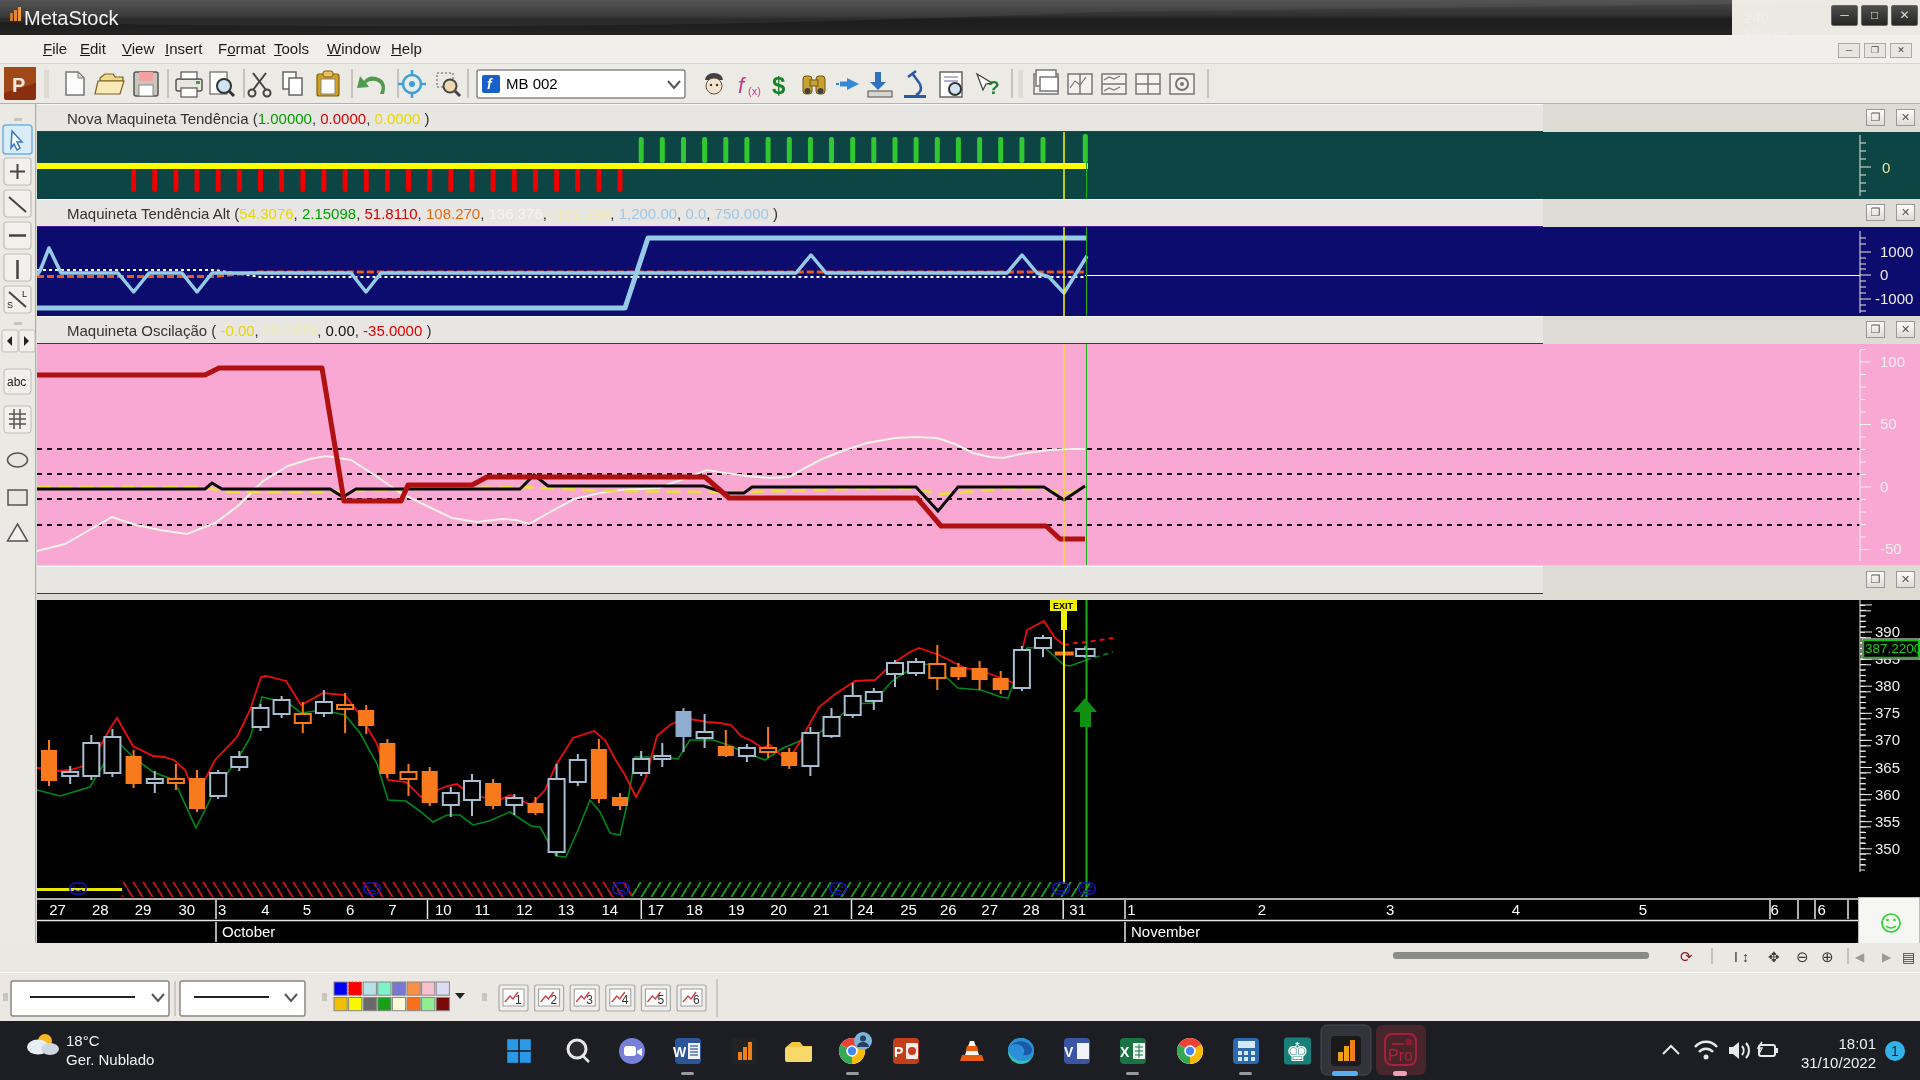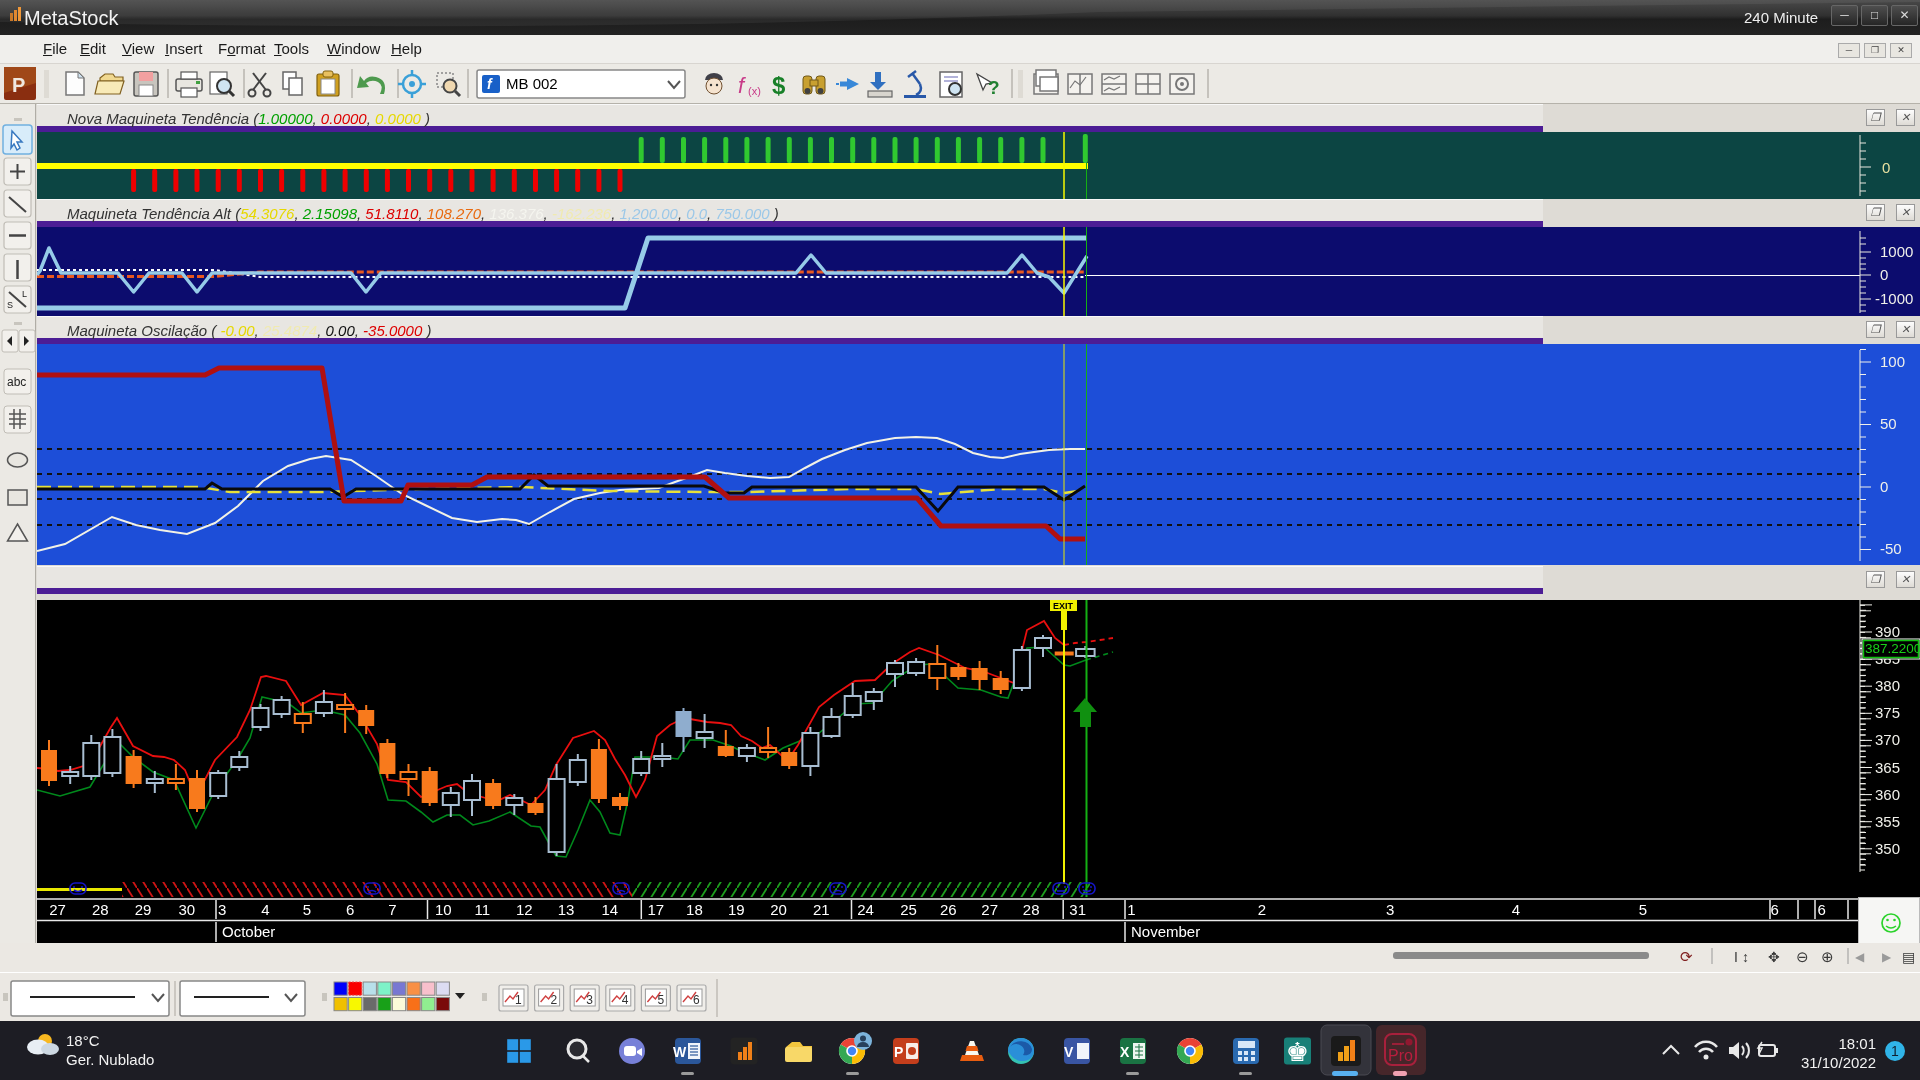--- a/index.html
+++ b/index.html
@@ -1,29 +1,29 @@
 <!DOCTYPE html>
 <html><head>
 <meta charset="utf-8">
 <style>
 *{margin:0;padding:0;box-sizing:border-box;}
 html,body{width:1920px;height:1080px;overflow:hidden;background:#ece9e2;font-family:"Liberation Sans",sans-serif;}
 .abs{position:absolute;}
-#titlebar{left:0;top:0;width:1920px;height:35px;background:linear-gradient(180deg,#4a4a4a 0%,#303030 45%,#1d1d1d 55%,#232323 100%);}
+#titlebar{left:0;top:0;width:1732px;height:35px;background:linear-gradient(180deg,#4a4a4a 0%,#303030 45%,#1d1d1d 55%,#232323 100%);}
 #titlebar .logo{left:10px;top:7px;color:#f2f2f2;font-size:20px;}
 #titlebar .ctitle{left:722px;top:10px;color:#ffffff;font-size:14px;}
 #titlebar .interval{left:1744px;top:9px;color:#eee;font-size:15px;}
 .winbtn{top:5px;width:27px;height:21px;background:linear-gradient(180deg,#4e4e4e,#262626);border:1px solid #666;border-radius:2px;color:#ddd;font-size:12px;text-align:center;line-height:19px;}
 #menubar{left:0;top:35px;width:1920px;height:29px;background:#f0efec;border-bottom:1px solid #d8d5d0;color:#1a1a1a;font-size:15px;}
 #menubar span{position:absolute;top:5px;margin-left:34px;}
 #toolbar{left:0;top:64px;width:1920px;height:40px;background:#eceae5;border-bottom:1px solid #b5b2aa;}
 .mdibtn{top:8px;width:22px;height:15px;background:#e8e6e0;border:1px solid #aaa;color:#444;font-size:9px;text-align:center;line-height:13px;}
 #workspace{left:0;top:104px;width:1920px;height:868px;background:#dedbd5;}
 #palette{left:0;top:0px;width:36px;height:868px;background:#ebe9e4;border-right:1px solid #b0ada6;}
-.phead{left:37px;width:1506px;height:28px;background:#e8e6e2;border-top:1px solid #f8f8f8;border-bottom:6px solid #4c1d95;font-size:15px;color:#333;font-style:italic;}
+.phead{left:37px;width:1506px;height:28px;background:#e8e6e2;border-top:1px solid #f8f8f8;border-bottom:1px solid #4c1d95;font-size:15px;color:#333;}
 .phead .t{position:absolute;left:30px;top:5px;white-space:pre;}
 .pbtn{top:4px;width:19px;height:17px;background:linear-gradient(180deg,#fdfdfd,#dedbd5);border:1px solid #999;color:#555;font-size:11px;text-align:center;line-height:15px;}
 .g{color:#00a000}.r{color:#dd0000}.y{color:#e6d800}.o{color:#e86a10}.w{color:#f5f5ef}.ly{color:#f0eab0}.lb{color:#9cc8e8}.bl{color:#5b7a9d}.k{color:#111}
 svg{position:absolute;left:0;top:0;}
 #taskbar{left:0;top:1021px;width:1920px;height:59px;background:#1d1d24;color:#fff;}
 </style>
 </head>
 <body>
 
 <div id="titlebar" class="abs">
@@ -269,21 +269,21 @@
         <line x1="1823" y1="27" x2="1829" y2="27" stroke="#e8e8e0" stroke-width="1"></line>
         <line x1="1823" y1="35" x2="1834" y2="35" stroke="#e8e8e0" stroke-width="1"></line>
         <line x1="1823" y1="43" x2="1829" y2="43" stroke="#e8e8e0" stroke-width="1"></line>
         <line x1="1823" y1="51" x2="1829" y2="51" stroke="#e8e8e0" stroke-width="1"></line>
         <line x1="1823" y1="59" x2="1829" y2="59" stroke="#e8e8e0" stroke-width="1"></line>
         <text x="1845" y="41" font-size="15" fill="#e8e0a0">0</text>
       </svg>
     </div>
 
   <div class="abs phead" style="top:95px;">
-    <div class="t">Maquineta Tendência Alt (<span class="y">54.3076</span>, <span class="g">2.15098</span>, <span class="r">51.8110</span>, <span class="o">108.270</span>, <span class="w">136.376</span>, <span class="ly">-162.236</span>, <span class="lb">1,200.00</span>, <span class="lb">0.0</span>, <span class="lb">750.000</span> )</div>
+    <div class="t">Maquineta Tendência Alt (<span class="y">54.3076</span>, <span class="g">2.15098</span>, <span class="r">51.8110</span>, <span class="o">108.270</span>, <span class="w">136.376</span>, <span class="ly">-151.299</span>, <span class="lb">1,200.00</span>, <span class="lb">0.0</span>, <span class="lb">750.000</span> )</div>
     <div class="abs pbtn" style="left:1829px;">❐</div>
     <div class="abs pbtn" style="left:1859px;">✕</div>
   </div>
   <div id="panel2" class="abs" style="left:37px;top:123px;width:1883px;height:89px;background:#0c0c6e;">
       <svg width="1883" height="89" viewBox="0 0 1883 89">
         <line x1="1048" y1="48.5" x2="1823" y2="48.5" stroke="#ffffff" stroke-width="1"></line>
         <polyline points="0.0,43.0 178.0,43.0 223.0,50.0 1049.0,50.0" fill="none" stroke="#ffffff" stroke-width="2" stroke-dasharray="3,3"></polyline>
         <polyline points="0.0,49.5 178.0,49.5 223.0,45.0 1049.0,45.0" fill="none" stroke="#e85820" stroke-width="3" stroke-dasharray="7,3"></polyline>
         <polyline points="0.0,48.0 3.0,44.0 12.0,21.0 24.0,46.0 81.0,46.0 96.6,65.0 112.0,46.0 145.0,46.0 160.0,65.0 175.0,46.0 314.0,46.0 329.0,65.0 344.0,46.0 759.0,46.0 774.0,28.0 789.0,46.0 970.0,46.0 985.0,28.0 1000.0,46.0 1012.0,50.0 1027.0,66.0 1050.0,29.0" fill="none" stroke="#96cbe8" stroke-width="3.5" stroke-linejoin="round"></polyline>
         <polyline points="0.0,81.0 588.0,81.0 611.0,11.0 1050.0,11.0" fill="none" stroke="#96cbe8" stroke-width="5" stroke-linejoin="round"></polyline>
@@ -307,21 +307,21 @@
         <text x="1843" y="53" font-size="15" fill="#f0f0ea">0</text>
         <text x="1838" y="77" font-size="15" fill="#f0f0ea">-1000</text>
       </svg>
     </div>
 
   <div class="abs phead" style="top:212px;">
     <div class="t">Maquineta Oscilação ( <span class="y">-0.00</span>, <span class="ly">25.4874</span>, <span class="k">0.00</span>, <span class="r">-35.0000</span> )</div>
     <div class="abs pbtn" style="left:1829px;">❐</div>
     <div class="abs pbtn" style="left:1859px;">✕</div>
   </div>
-  <div id="panel3" class="abs" style="left:37px;top:240px;width:1883px;height:221px;background:#1d4ed8;">
+  <div id="panel3" class="abs" style="left:37px;top:240px;width:1883px;height:221px;background:#f9a8d4;">
       <svg width="1883" height="221" viewBox="0 0 1883 221">
         <line x1="0" y1="105.0" x2="1823" y2="105.0" stroke="#111" stroke-width="2" stroke-dasharray="5,5"></line>
         <line x1="0" y1="130.0" x2="1823" y2="130.0" stroke="#111" stroke-width="2" stroke-dasharray="5,5"></line>
         <line x1="0" y1="155.0" x2="1823" y2="155.0" stroke="#111" stroke-width="2" stroke-dasharray="5,5"></line>
         <line x1="0" y1="181.0" x2="1823" y2="181.0" stroke="#111" stroke-width="2" stroke-dasharray="5,5"></line>
         <polyline points="0.0,207.0 28.0,200.0 75.0,173.0 99.0,181.0 123.0,186.0 150.0,190.0 178.0,179.0 201.0,162.0 226.0,137.0 251.0,122.0 273.0,115.0 289.0,112.0 314.0,116.0 339.0,132.0 365.0,150.0 390.0,162.0 415.0,174.0 440.0,178.0 465.0,175.0 479.0,176.0 492.0,180.0 513.0,168.0 537.0,155.0 563.0,149.0 583.0,146.0 603.0,145.0 622.0,144.0 638.0,138.0 652.0,133.0 670.0,126.0 688.0,129.0 710.0,132.0 733.0,134.0 752.0,133.0 768.0,124.0 785.0,115.0 808.0,106.0 830.0,99.0 858.0,94.0 879.0,93.0 900.0,94.0 918.0,100.0 936.0,109.0 953.0,113.0 966.0,114.0 983.0,110.0 997.0,108.0 1012.0,106.0 1033.0,105.0 1048.0,105.0" fill="none" stroke="#f2f2e6" stroke-width="2"></polyline>
         <polyline points="0.0,143.0 163.0,143.0 193.0,148.0 283.0,148.0 383.0,145.0 483.0,143.0 573.0,147.0 663.0,148.0 713.0,148.0 813.0,145.0 879.0,145.0 903.0,150.0 963.0,145.0 1007.0,145.0 1027.0,149.0 1048.0,146.0" fill="none" stroke="#e8e13a" stroke-width="2.5" stroke-dasharray="14,7"></polyline>
         <polyline points="0.0,145.0 168.0,145.0 175.0,139.0 185.0,145.0 293.0,145.0 306.0,153.0 319.0,145.0 483.0,145.0 497.0,131.0 511.0,142.0 667.0,142.0 688.0,149.0 707.0,149.0 715.0,143.0 879.0,143.0 901.0,167.0 921.0,143.0 1007.0,143.0 1027.0,156.0 1048.0,142.0" fill="none" stroke="#0a0a0a" stroke-width="3"></polyline>
         <polyline points="0.0,31.0 168.0,31.0 182.0,24.0 285.0,24.0 307.0,157.0 364.0,157.0 371.0,141.0 435.0,141.0 450.0,133.0 668.0,133.0 692.0,154.0 880.0,154.0 904.0,182.0 1009.0,182.0 1023.0,195.0 1048.0,195.0" fill="none" stroke="#b01010" stroke-width="5" stroke-linejoin="round"></polyline>
         <line x1="1027" y1="0" x2="1027" y2="221" stroke="#e8e800" stroke-width="1"></line>

